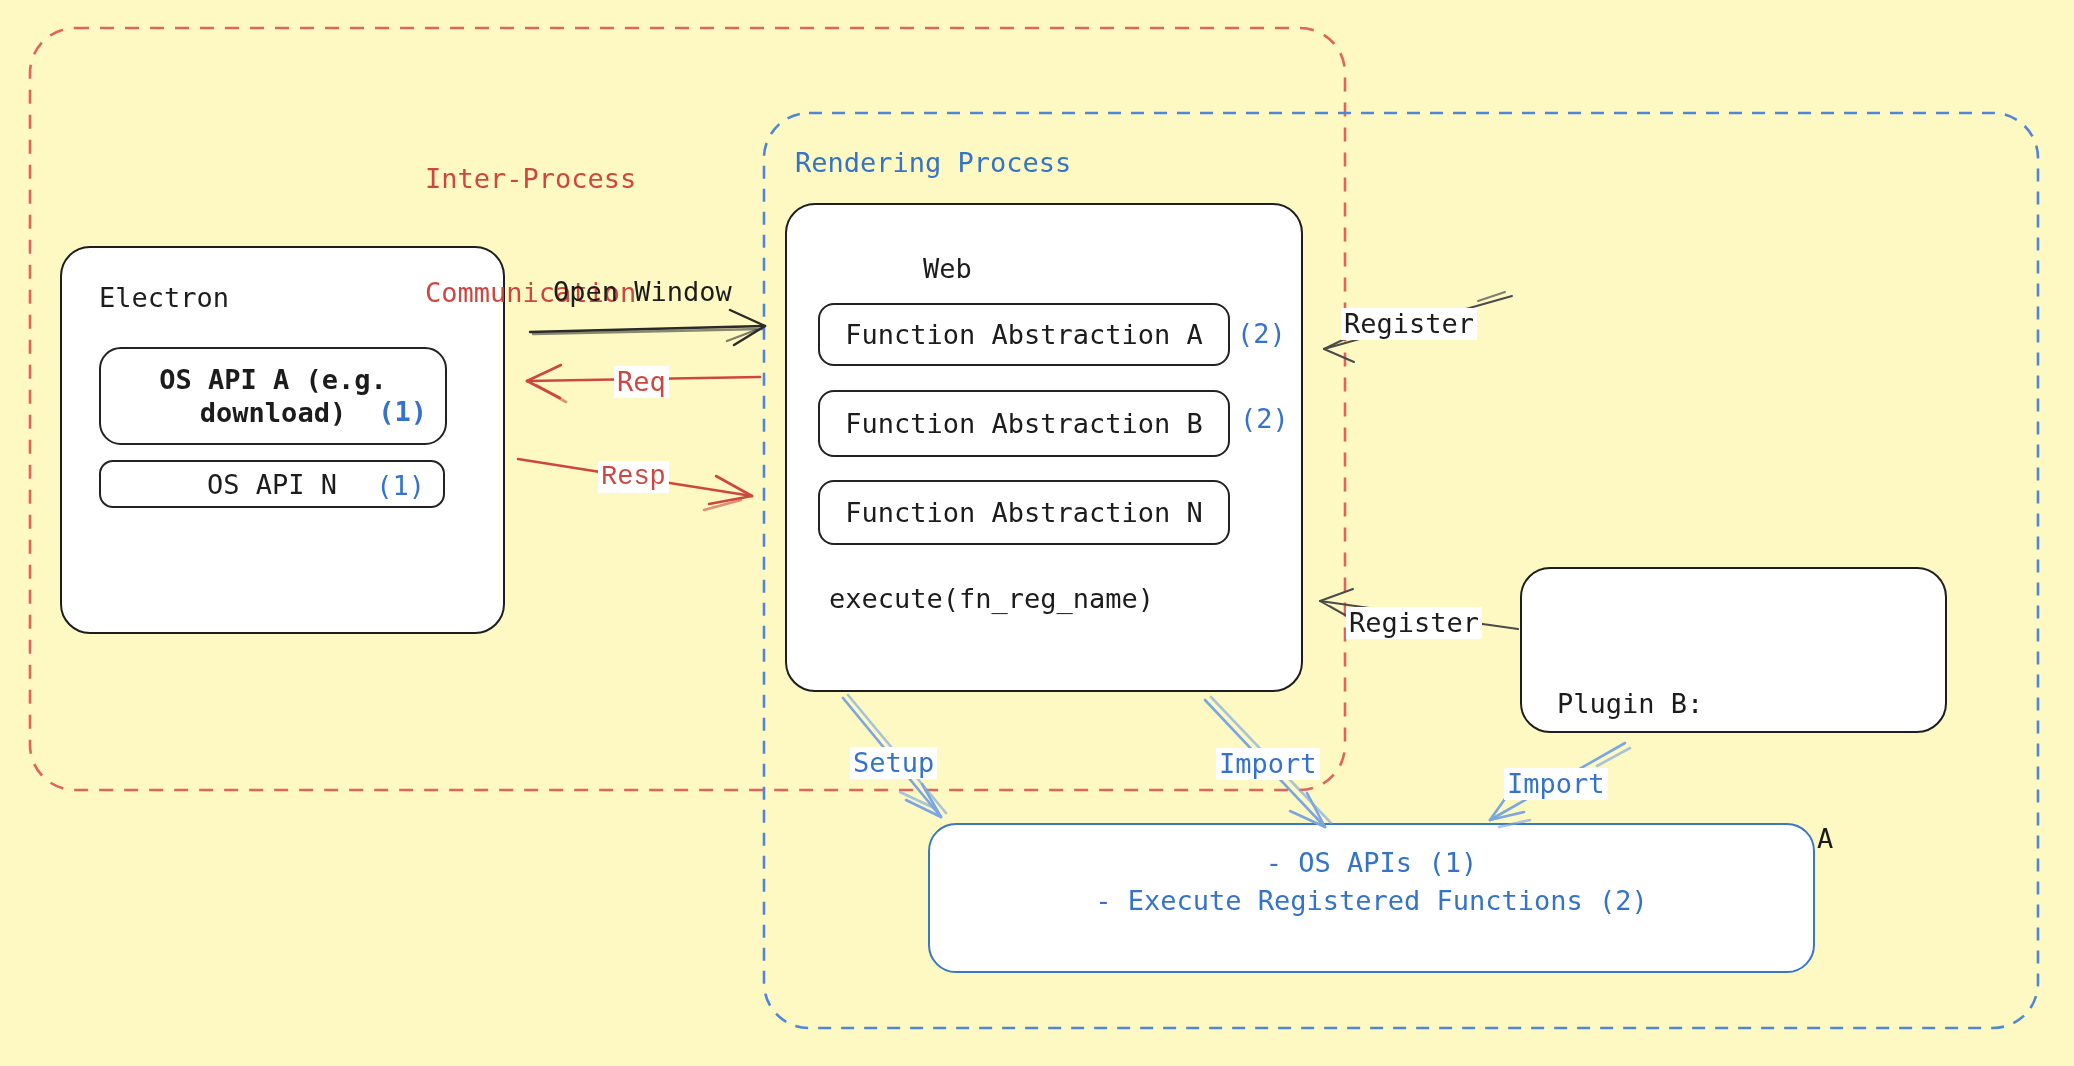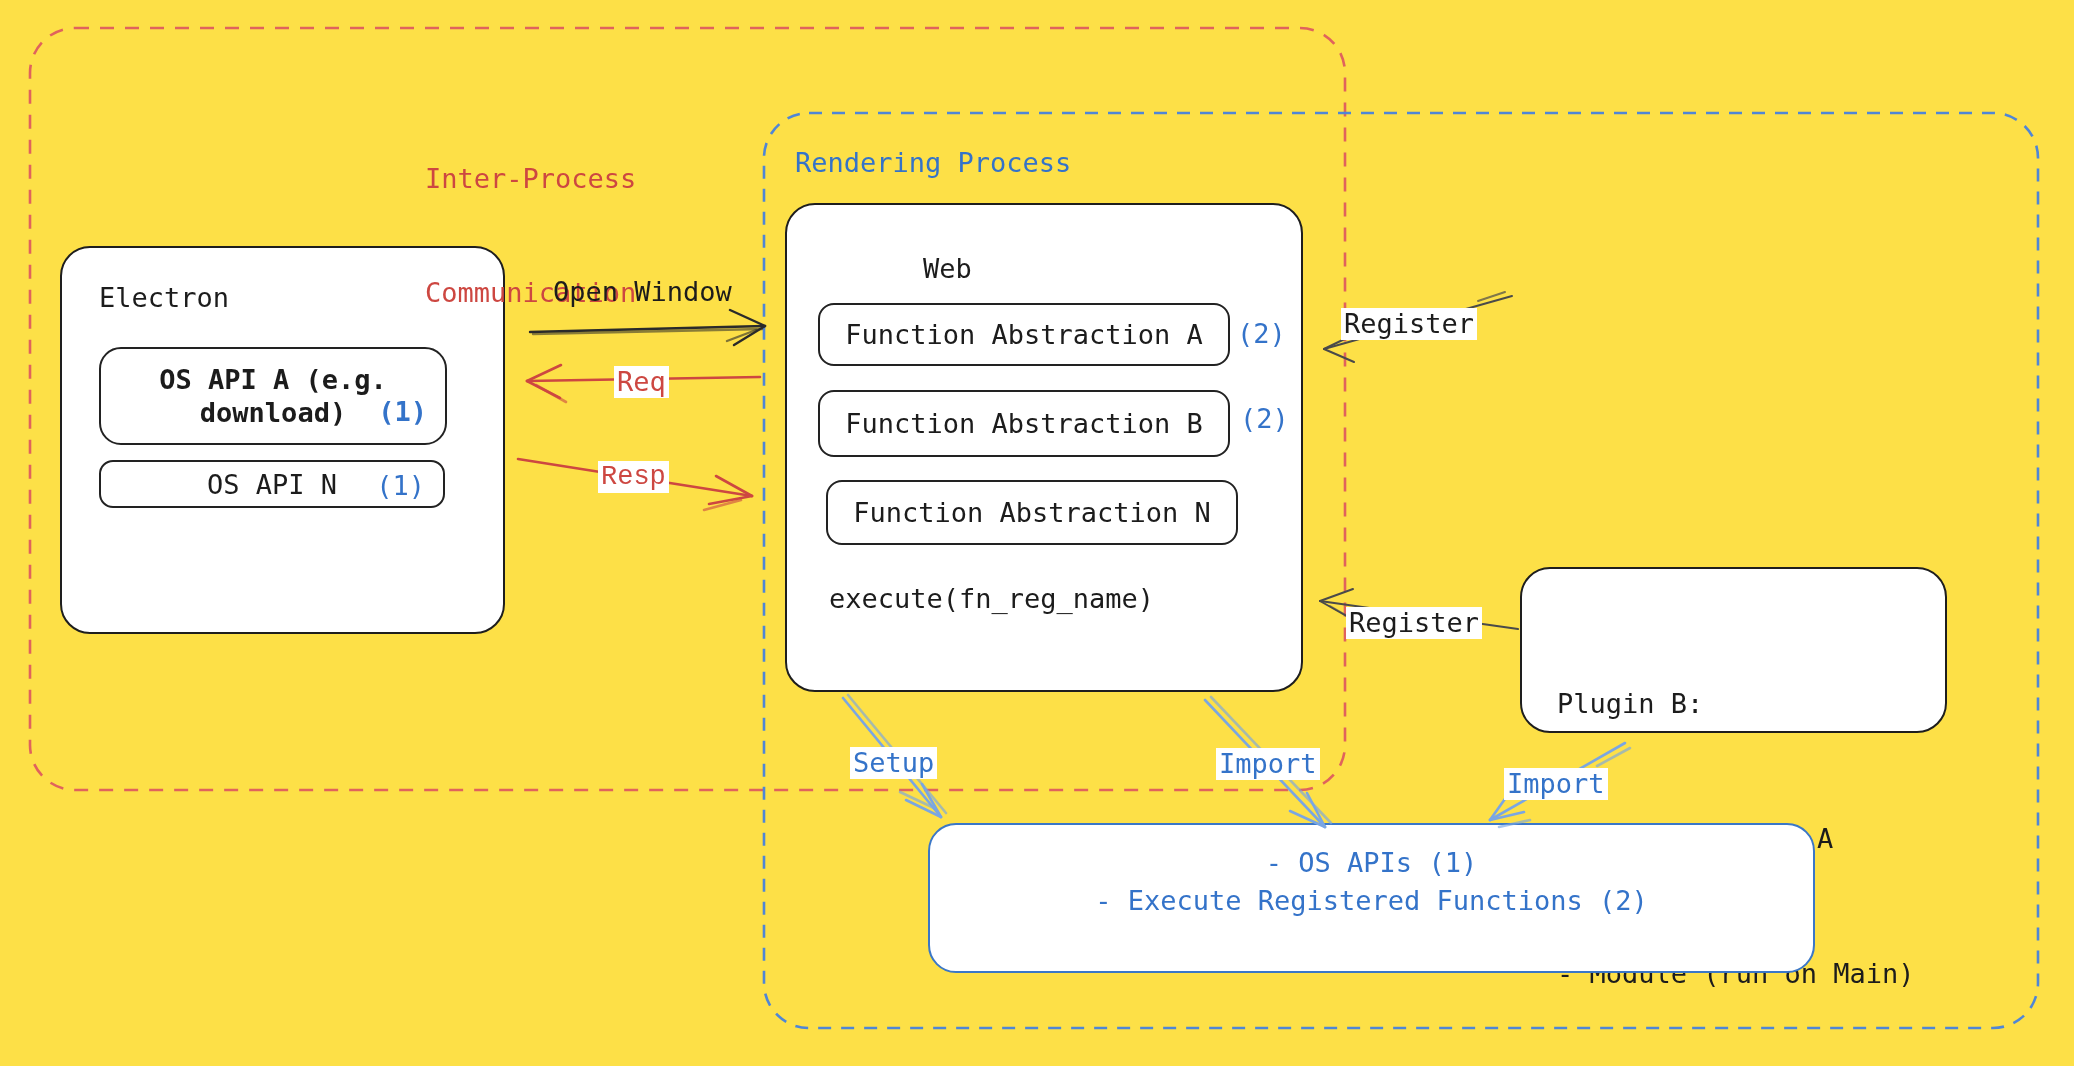--- a/index.html
+++ b/index.html
@@ -1,19 +1,19 @@
 <!DOCTYPE html>
 <html><head>
 <meta charset="utf-8">
 <style>
   html,body{margin:0;padding:0;background:#ffffff;}
   .canvas{
     position:relative;
     width:2074px;height:1066px;
-    background:#fde047;
+    background:#fef9c3;
     font-family:"DejaVu Sans Mono", monospace;
     color:#1c1c1c;
     overflow:hidden;
   }
   svg.overlay{position:absolute;left:0;top:0;z-index:3;pointer-events:none;}
   .box{
     position:absolute;
     border:2.5px solid #1e1e1e;
     border-radius:30px;
     background:#ffffff;
@@ -160,39 +160,38 @@
 
   <div class="box" style="left:785px;top:203px;width:518px;height:489px;">
     <div class="box-title" style="left:136px;top:48px;">Web</div>
 
     <div class="sub-box" style="left:31px;top:185px;width:412px;height:67px;">
       <div>Function Abstraction B</div>
     </div>
     <div class="sub-box" style="left:31px;top:98px;width:412px;height:63px;">
       <div>Function Abstraction A</div>
     </div>
-    <div class="sub-box" style="left:39px;top:275px;width:412px;height:65px;">
+    <div class="sub-box" style="left:31px;top:275px;width:412px;height:65px;">
       <div>Function Abstraction N</div>
     </div>
 
     <div class="box-title" style="left:42px;top:378px;">execute(fn_reg_name)</div>
   </div>
 
   <span class="badge" style="left:1237px;top:318px;">(2)</span>
   <span class="badge" style="left:1240px;top:403px;">(2)</span>
 
   <div class="lbl on-line" style="left:1341px;top:308px;">Register</div>
   <div class="lbl on-line" style="left:1346px;top:607px;">Register</div>
 
 
   <div class="box" style="left:1520px;top:567px;width:427px;height:166px;">
     <div class="pluginb-text">
       <div>Plugin B:</div>
       <div>- Function Impl A</div>
-      <div>- Module (run on Main)</div>
     </div>
   </div>
 
   <div class="lbl blue on-line" style="left:850px;top:747px;">Setup</div>
   <div class="lbl blue on-line" style="left:1216px;top:748px;">Import</div>
   <div class="lbl blue on-line" style="left:1504px;top:768px;">Import</div>
 
   <div class="core-box" style="left:928px;top:823px;width:887px;height:150px;">
     <div>- OS APIs (1)</div>
     <div>- Execute Registered Functions (2)</div>

